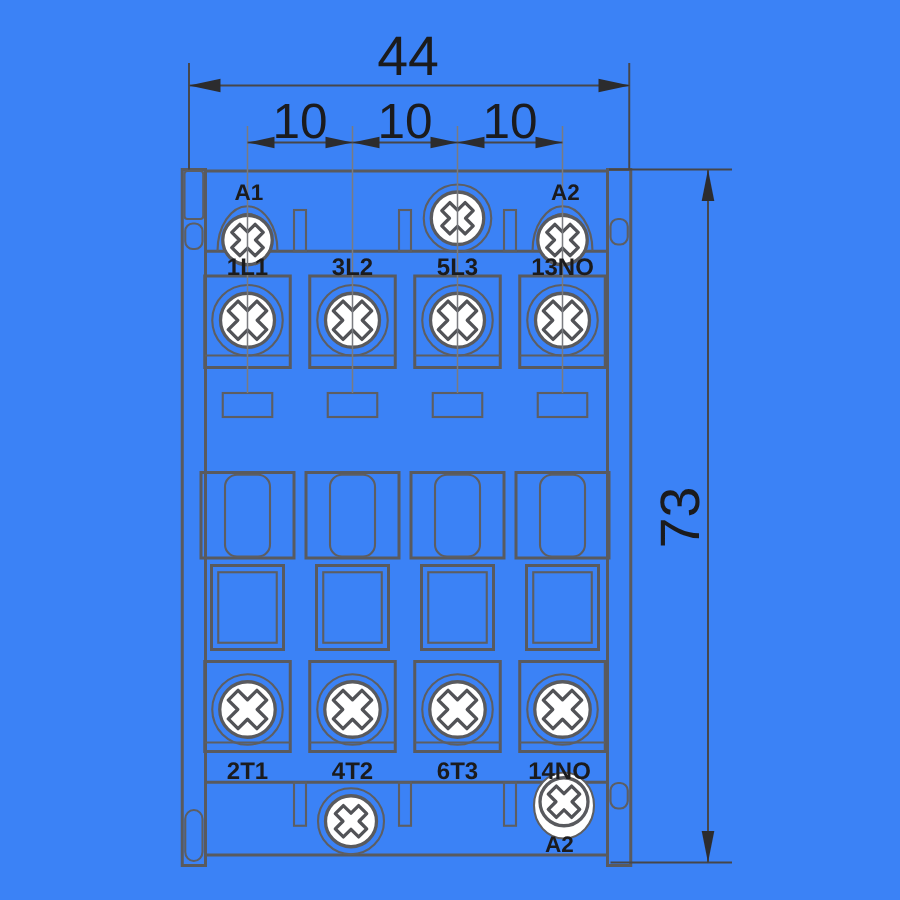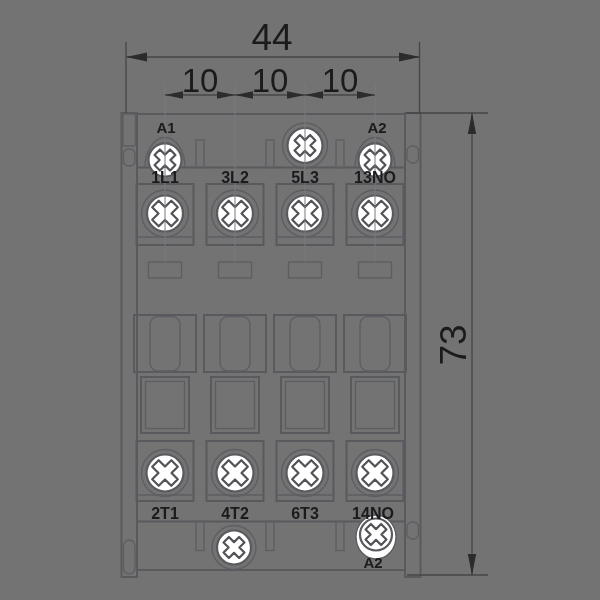--- a/index.html
+++ b/index.html
@@ -1,16 +1,16 @@
 <!DOCTYPE html>
 <html><head>
 <meta charset="utf-8">
 <style>
   html,body{margin:0;padding:0;background:#ffffff;}
-  .stage{position:relative;width:600px;height:600px;background:#737373;overflow:hidden;
+  .stage{position:relative;width:600px;height:600px;background:#3b82f6;overflow:hidden;
          font-family:"Liberation Sans","DejaVu Sans",sans-serif;}
   svg{display:block;}
   
   .ln   {fill:none;stroke:#595a5e;stroke-width:2;}
   .lnt  {fill:none;stroke:#5d5e62;stroke-width:1.4;}
   .fw   {fill:#ffffff;stroke:#595a5e;stroke-width:2.2;}
   .fwt  {fill:#ffffff;stroke:#5d5e62;stroke-width:1.4;}
   .cross{fill:#ffffff;stroke:#525357;stroke-width:2.2;stroke-linejoin:round;}
   
   .cl{stroke:#7a7b80;stroke-width:1;fill:none;}

